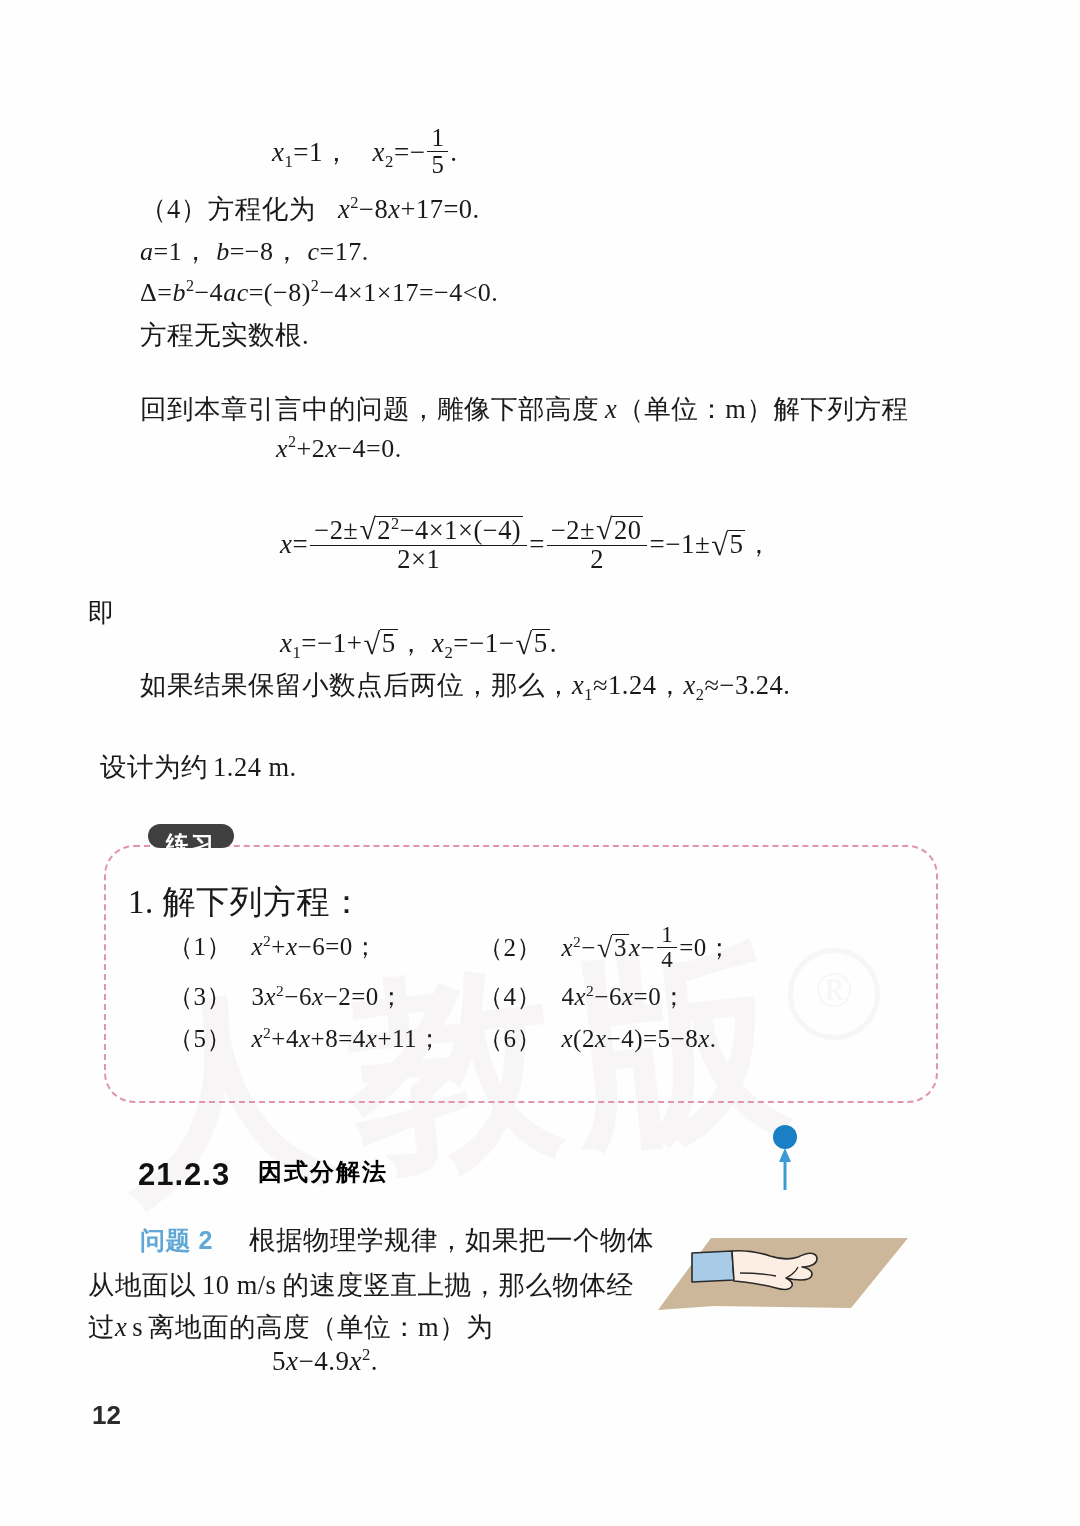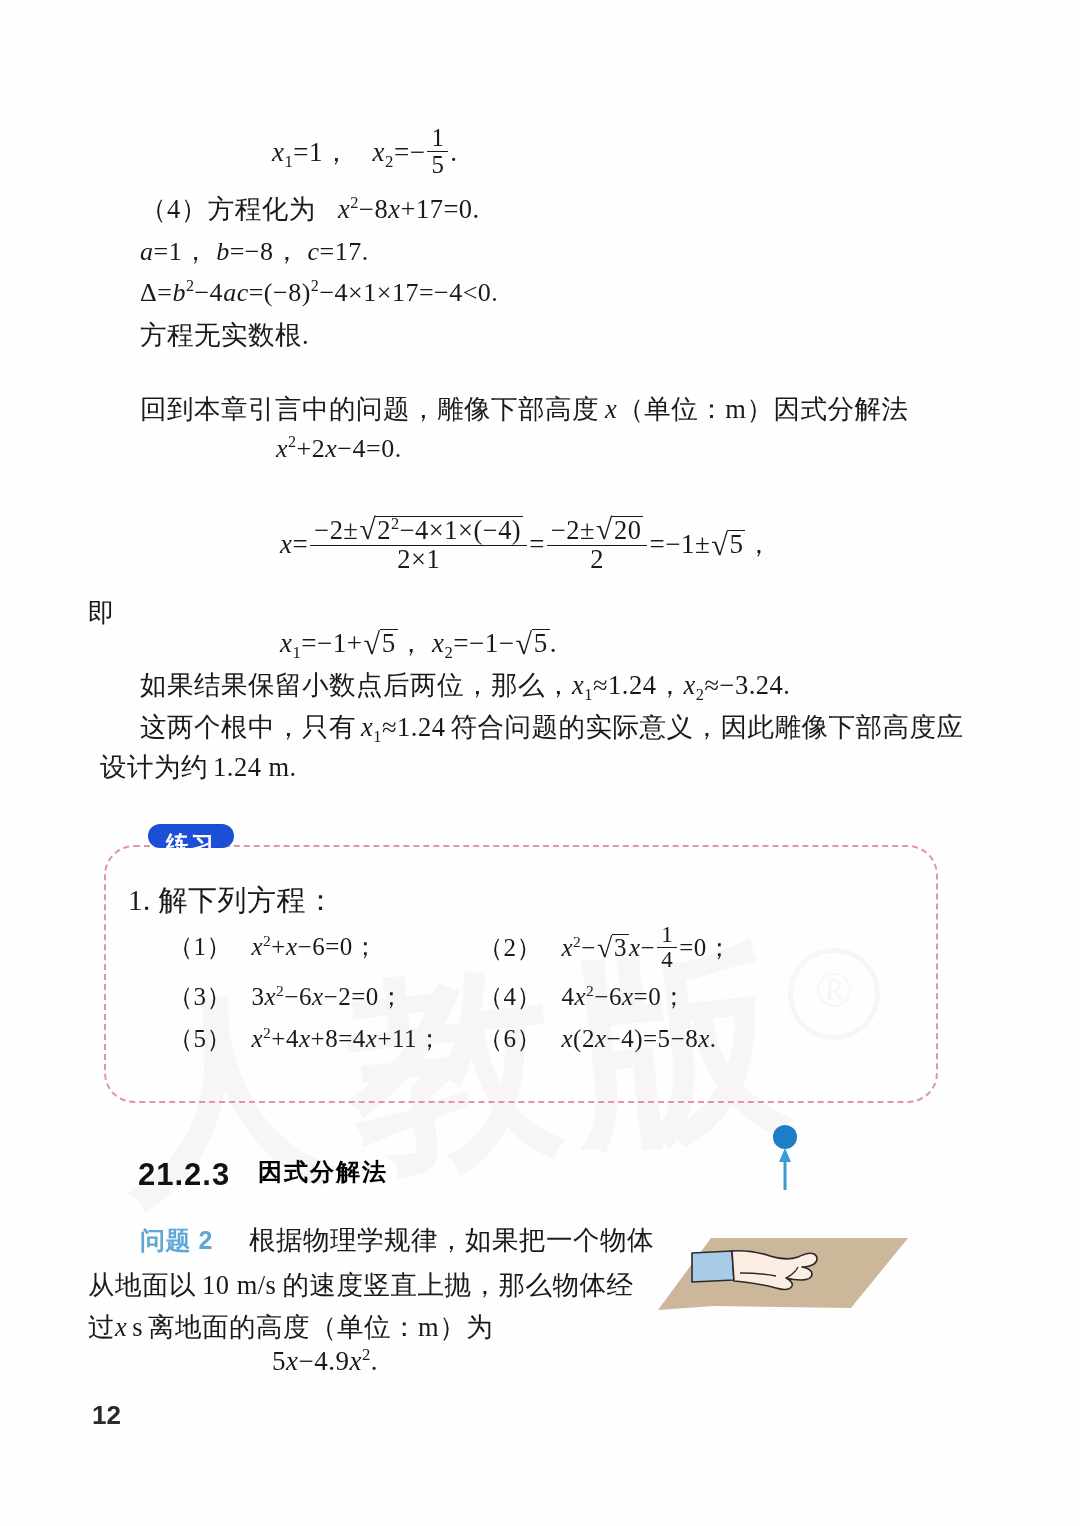--- a/index.html
+++ b/index.html
@@ -135,21 +135,21 @@
     border: 2.6px dashed #e194ac;
     border-radius: 30px;
     box-sizing: border-box;
   }
   .exercise-badge {
     position: absolute;
     left: 148px;
     top: 824px;
     width: 86px;
     height: 24px;
-    background: #1d4ed8;
+    background: #404040;
     border-radius: 21px;
     color: #ffffff;
     font-family: "Liberation Sans", sans-serif;
     font-weight: bold;
     font-size: 23px;
     line-height: 41px;
     text-align: center;
     letter-spacing: 2px;
   }
 
@@ -240,21 +240,21 @@
     <span class="mi">c</span><span class="mn">=17.</span>
   </div>
 
   <div class="line" style="left:140px; top:280px;">
     <span class="mn">Δ=</span><span class="mi">b</span><sup class="exp">2</sup><span class="mn">−4</span><span class="mi">ac</span><span class="mn">=(−8)</span><sup class="exp">2</sup><span class="mn">−4×1×17=−4&lt;0.</span>
   </div>
 
   <div class="line han" style="left:140px; top:322px;">方程无实数根.</div>
 
   <div class="line han" style="left:140px; top:396px;">
-    <span>回到本章引言中的问题，雕像下部高度</span><span style="display:inline-block;width:6px"></span><span class="mi">x</span><span>（单位：</span><span class="mn">m</span><span>）因式分解法</span>
+    <span>回到本章引言中的问题，雕像下部高度</span><span style="display:inline-block;width:6px"></span><span class="mi">x</span><span>（单位：</span><span class="mn">m</span><span>）解下列方程</span>
   </div>
 
   <div class="line" style="left:276px; top:436px;">
     <span class="mi">x</span><sup class="exp">2</sup><span class="mn">+2</span><span class="mi">x</span><span class="mn">−4=0.</span>
   </div>
 
 
   <div class="line" style="left:280px; top:518px; font-size:27px;">
     <span class="mi">x</span><span class="mn">=</span><span class="frac" style="font-size:0.98em">
       <span class="num mn">−2±<span class="sqrt"><span class="rad">√</span><span class="bar">2<sup class="exp">2</sup>−4×1×(−4)</span></span></span>
@@ -269,32 +269,29 @@
 
   <div class="line" style="left:280px; top:628px; font-size:27px;">
     <span class="mi">x</span><sub class="idx">1</sub><span class="mn">=−1+<span class="sqrt"><span class="rad">√</span><span class="bar">5</span></span></span><span class="han">，</span>
     <span class="mi">x</span><sub class="idx">2</sub><span class="mn">=−1−<span class="sqrt"><span class="rad">√</span><span class="bar">5</span></span></span><span class="mn">.</span>
   </div>
 
   <div class="line han" style="left:140px; top:672px;">
     <span>如果结果保留小数点后两位，那么，</span><span class="mi">x</span><sub class="idx">1</sub><span class="mn">≈1.24</span><span>，</span><span class="mi">x</span><sub class="idx">2</sub><span class="mn">≈−3.24.</span>
   </div>
 
-  <div class="line han" style="left:140px; top:714px;">
-    <span>这两个根中，只有</span><span style="display:inline-block;width:5px"></span><span class="mi">x</span><sub class="idx">1</sub><span class="mn">≈1.24</span><span style="display:inline-block;width:5px"></span><span>符合问题的实际意义，因此雕像下部高度应</span>
-  </div>
 
   <div class="line han" style="left:88px; top:754px;margin-left:12px;">
     <span>设计为约</span><span style="display:inline-block;width:5px"></span><span class="mn">1.24 m.</span>
   </div>
 
   <div class="exercise-box"></div>
   <div class="exercise-badge">练习</div>
 
-  <div class="line han" style="left:128px; top:886px; font-size:29px;">1. 解下列方程：</div>
+  <div class="line han" style="left:128px; top:886px; font-size:33px;">1. 解下列方程：</div>
 
   <div class="line" style="left:168px; top:934px; font-size:25px;">
     <span class="mn">（1）</span>
     <span style="display:inline-block;width:6px"></span>
     <span class="mi">x</span><sup class="exp">2</sup><span class="mn">+</span><span class="mi">x</span><span class="mn">−6=0；</span>
   </div>
 
   <div class="line" style="left:478px; top:926px; font-size:25px;">
     <span class="mn">（2）</span>
     <span style="display:inline-block;width:6px"></span>

